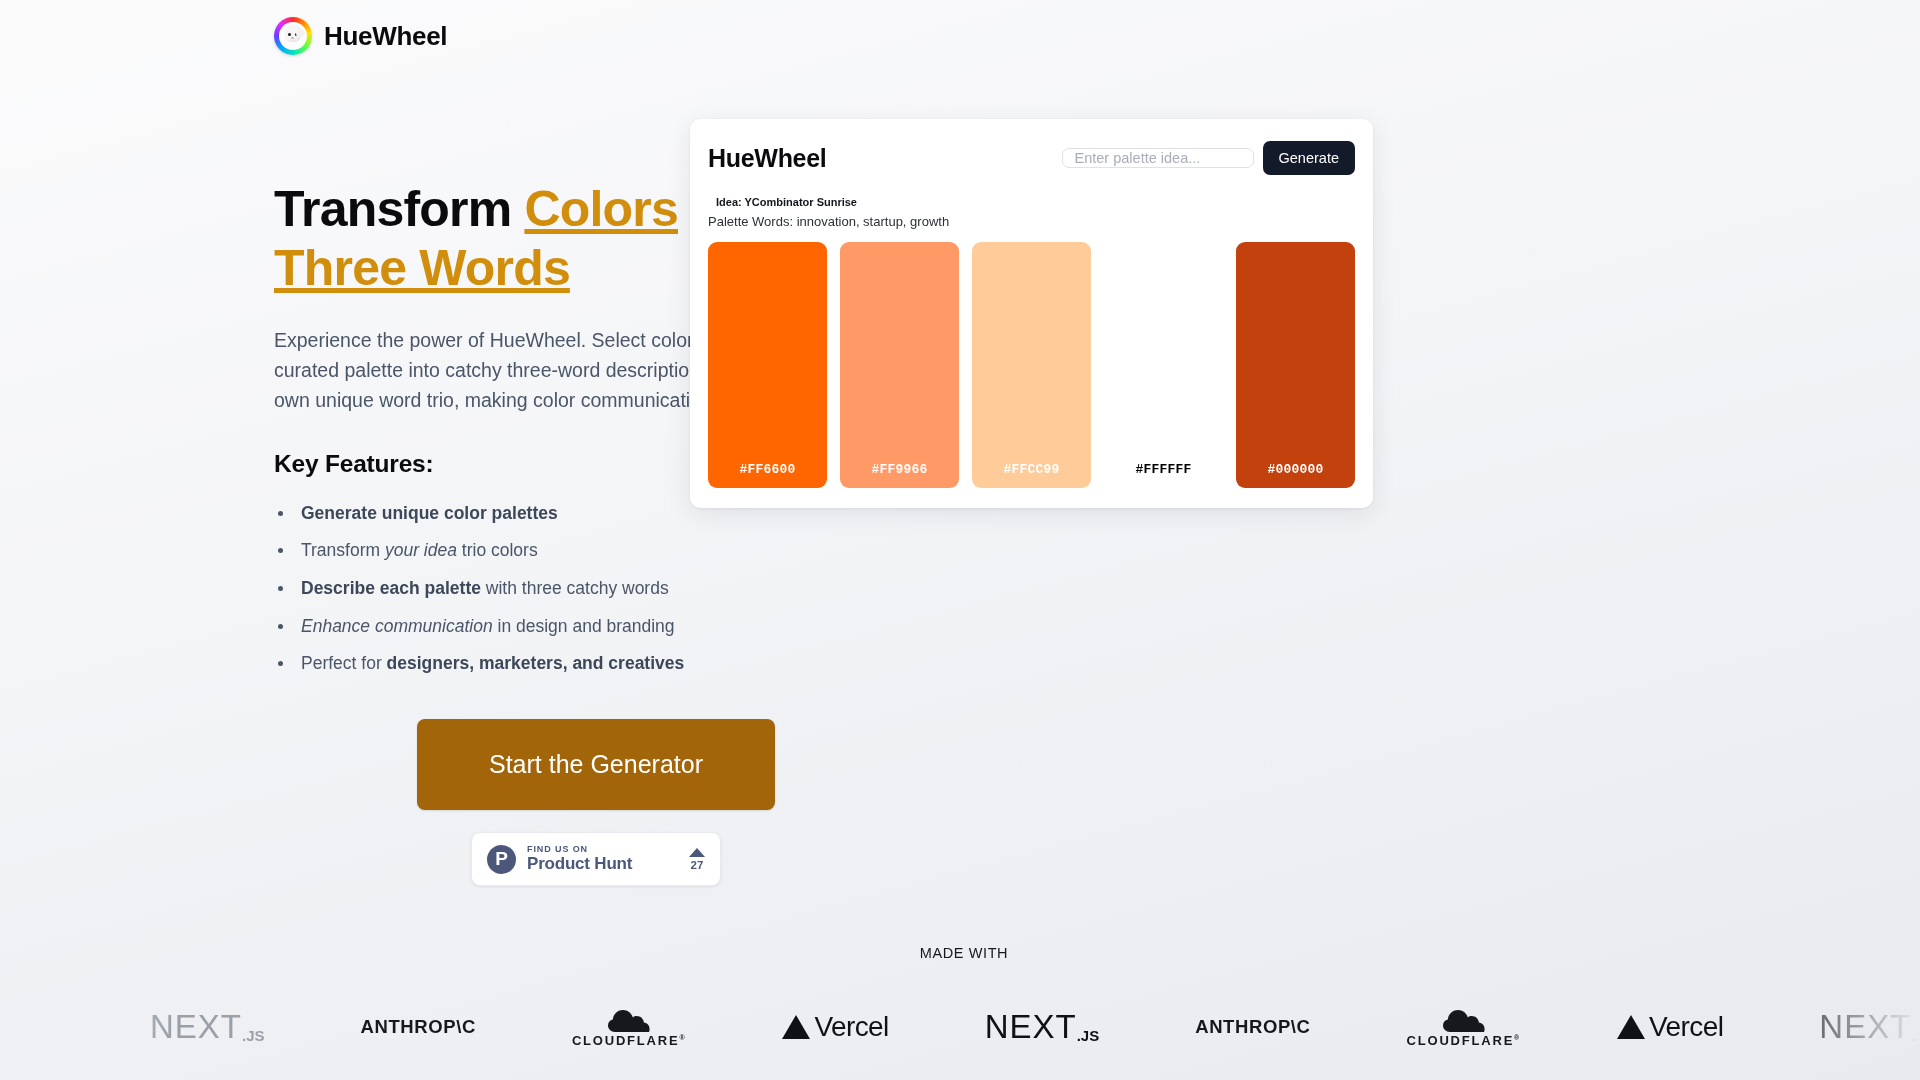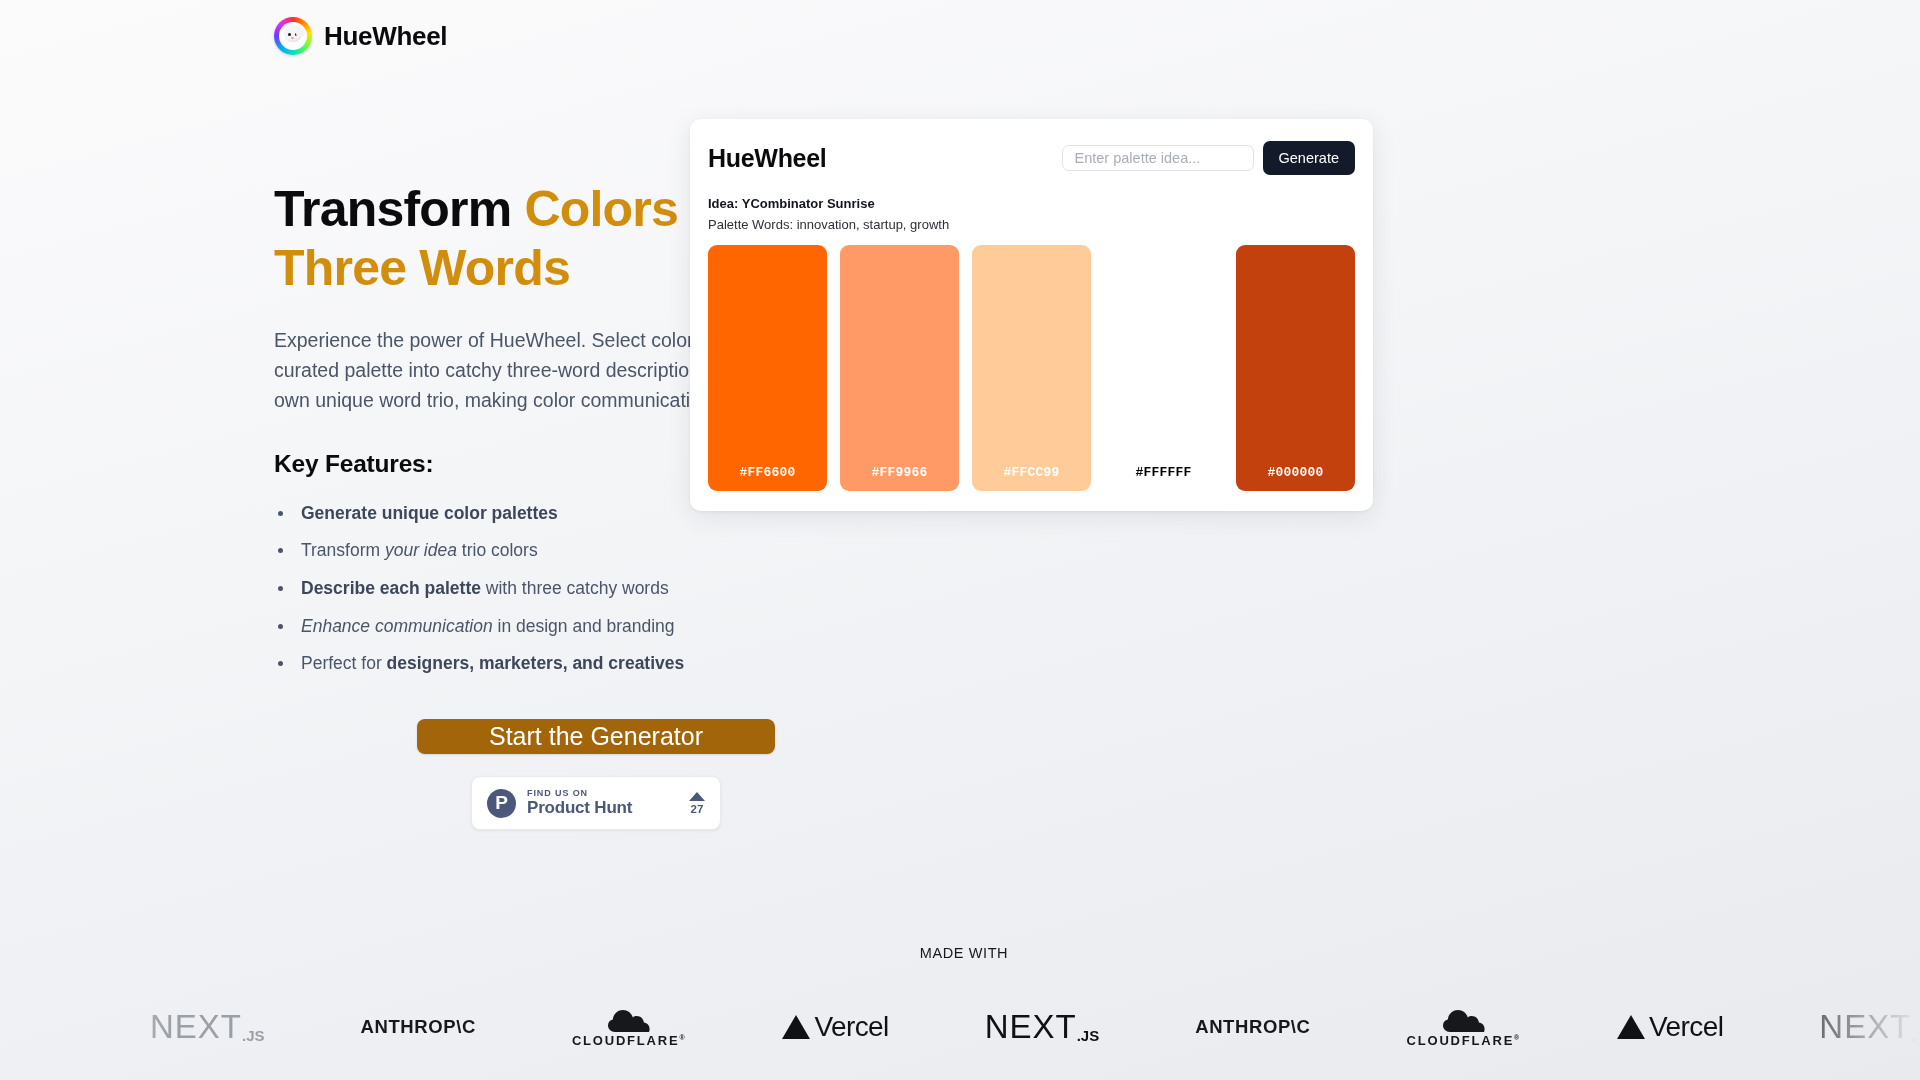--- a/index.html
+++ b/index.html
@@ -85,21 +85,21 @@
 
   h1.headline {
     font-size: 50px;
     line-height: 1.18;
     font-weight: 700;
     color: #0b0b0e;
     letter-spacing: -0.8px;
     margin: 0 0 27px 0;
     max-width: 620px;
   }
-  h1.headline .accent { color: #d18e0c; }
+  h1.headline .accent { color: #d18e0c; text-decoration: underline; }
 
   p.subtitle {
     font-size: 19.5px;
     line-height: 1.55;
     color: #4a5568;
     max-width: 648px;
     margin-bottom: 34px;
   }
 
   h2.features-title {
@@ -130,21 +130,21 @@
     border-radius: 50%;
     background: #4a5568;
   }
   ul.features li b { font-weight: 700; color: #3d4759; }
   ul.features li i { font-style: italic; }
 
   .cta-wrap { width: 680px; display: flex; flex-direction: column; align-items: center; }
   .cta-button {
     display: block;
     width: 358px;
-    padding: 3px 0;
+    padding: 31px 0;
     background: #a2650a;
     color: #ffffff;
     border: none;
     border-radius: 8px;
     font-family: "Liberation Sans", sans-serif;
     font-size: 25px;
     font-weight: 400;
     text-align: center;
     cursor: pointer;
     box-shadow: 0 1px 2px rgba(0,0,0,.12);
@@ -205,21 +205,21 @@
   }
   .preview-head {
     display: flex; align-items: center; justify-content: space-between;
     margin-bottom: 21px;
   }
   .preview-title {
     font-size: 25px; font-weight: 700; color: #0b0b0e; letter-spacing: -0.3px;
   }
   .preview-controls { display: flex; align-items: center; gap: 9px; }
   .idea-input {
-    width: 192px; height: 26px;
+    width: 192px; height: 20px;
     border: 1px solid #dfe1e7;
     border-radius: 7px;
     padding: 0 12px;
     font-size: 14.5px;
     font-family: "Liberation Sans", sans-serif;
     color: #1a1d26;
     background: #ffffff;
     outline: none;
   }
   .idea-input::placeholder { color: #a9adb8; }
@@ -228,21 +228,21 @@
     padding: 0 16px;
     background: #131a2a;
     color: #ffffff;
     border: none;
     border-radius: 7px;
     font-family: "Liberation Sans", sans-serif;
     font-size: 14.5px;
     cursor: pointer;
   }
   .idea-line {
-    font-size: 13px; font-weight: 700; color: #14161d; margin-bottom: 6px;
+    font-size: 11px; font-weight: 700; color: #14161d; margin-bottom: 6px; margin-left: 8px;
   }
   .words-line {
     font-size: 13px; color: #2d3038; margin-bottom: 13px;
   }
   .swatch-row { display: flex; gap: 13px; }
   .swatch {
     flex: 1;
     height: 246px;
     border-radius: 9px;
     display: flex;

